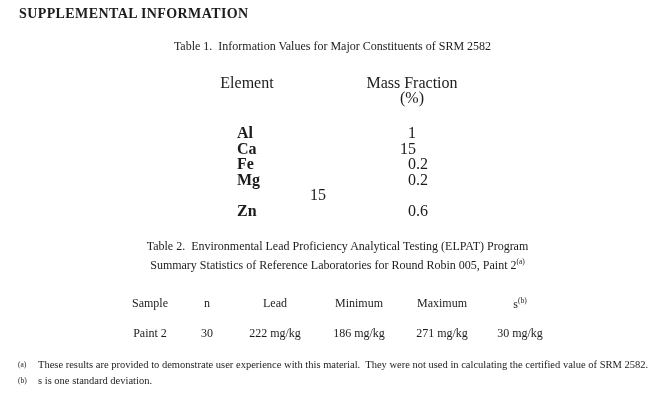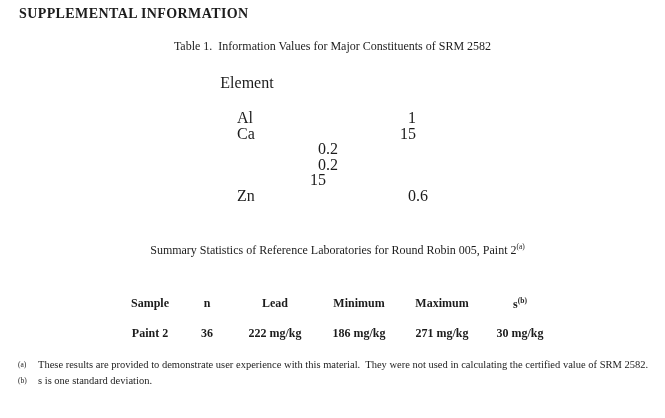--- a/index.html
+++ b/index.html
@@ -50,21 +50,21 @@
     top: 75px;
     left: 202px;
     width: 330px;
     font-size: 16px;
   }
   .t1-head { display: flex; line-height: 15px; }
   .t1-col1 { width: 90px; text-align: center; }
   .t1-col2 { width: 240px; text-align: center; }
   .t1-body { margin-top: 20px; }
   .t1-row { display: flex; line-height: 15.5px; }
-  .t1-row .el { width: 90px; text-align: left; padding-left: 35px; box-sizing: border-box; }
+  .t1-row .el { width: 90px; text-align: left; padding-left: 35px; box-sizing: border-box; font-weight: bold; }
   .t1-row .mf { width: 240px; text-align: left; }
   .t1-row .ip { display: inline-block; width: 124px; text-align: right; }
   .t1-row .fp { display: inline-block; text-align: left; }
 
   
   .t2-caption {
     position: absolute;
     top: 239px;
     left: 10px;
     width: 655px;
@@ -76,21 +76,21 @@
   
   .t2 {
     position: absolute;
     top: 290px;
     left: 110px;
     border-collapse: collapse;
     font-size: 12px;
     table-layout: fixed;
   }
   .t2 th, .t2 td {
-    font-weight: 700;
+    font-weight: 400;
     text-align: center;
     white-space: nowrap;
     padding: 0;
     line-height: 14px;
   }
   .t2 th { padding-top: 4px; padding-bottom: 13px; }
   .t2 td { padding-top: 2px; }
 
   sup.marker {
     font-size: 7.5px;
@@ -121,47 +121,54 @@
 
 <div class="page">
 
   <div class="heading">SUPPLEMENTAL INFORMATION</div>
 
   <div class="t1-caption keep">Table 1.  Information Values for Major Constituents of SRM 2582</div>
 
   <div class="t1">
     <div class="t1-head">
       <div class="t1-col1">Element</div>
+      <div class="t1-col2">
+        <div>Mass Fraction</div>
+        <div>(%)</div>
+      </div>
     </div>
     <div class="t1-body">
       <div class="t1-row">
         <div class="el">Al</div>
         <div class="mf"><span class="ip">1</span><span class="fp"></span></div>
       </div>
       <div class="t1-row">
         <div class="el">Ca</div>
         <div class="mf"><span class="ip">15</span><span class="fp"></span></div>
       </div>
       <div class="t1-row">
+        <div class="el">Fe</div>
         <div class="mf"><span class="ip">0</span><span class="fp">.2</span></div>
       </div>
       <div class="t1-row">
+        <div class="el">Mg</div>
         <div class="mf"><span class="ip">0</span><span class="fp">.2</span></div>
       </div>
       <div class="t1-row">
         <div class="mf"><span class="ip">15</span><span class="fp"></span></div>
       </div>
       <div class="t1-row">
         <div class="el">Zn</div>
         <div class="mf"><span class="ip">0</span><span class="fp">.6</span></div>
       </div>
     </div>
   </div>
 
   <div class="t2-caption">
+    <div class="keep">Table 2.  Environmental Lead Proficiency Analytical Testing (ELPAT) Program</div>
     <div><span class="keep">Summary Statistics of Reference Laboratories for Round Robin 005, Paint 2</span><sup class="marker">(a)</sup></div>
   </div>
 
   <table class="t2">
     <colgroup>
       <col style="width:80px">
         <col style="width:34px">
         <col style="width:102px">
         <col style="width:66px">
         <col style="width:100px">
@@ -173,21 +180,21 @@
         <th>n</th>
         <th>Lead</th>
         <th>Minimum</th>
         <th>Maximum</th>
         <th><span>s</span><sup class="marker">(b)</sup></th>
       </tr>
     </thead>
     <tbody>
       <tr>
         <td>Paint 2</td>
-        <td>36</td>
+        <td>30</td>
         <td>222 mg/kg</td>
         <td>186 mg/kg</td>
         <td>271 mg/kg</td>
         <td>30 mg/kg</td>
       </tr>
     </tbody>
   </table>
 
   <div class="footnotes">
     <div class="fn">

